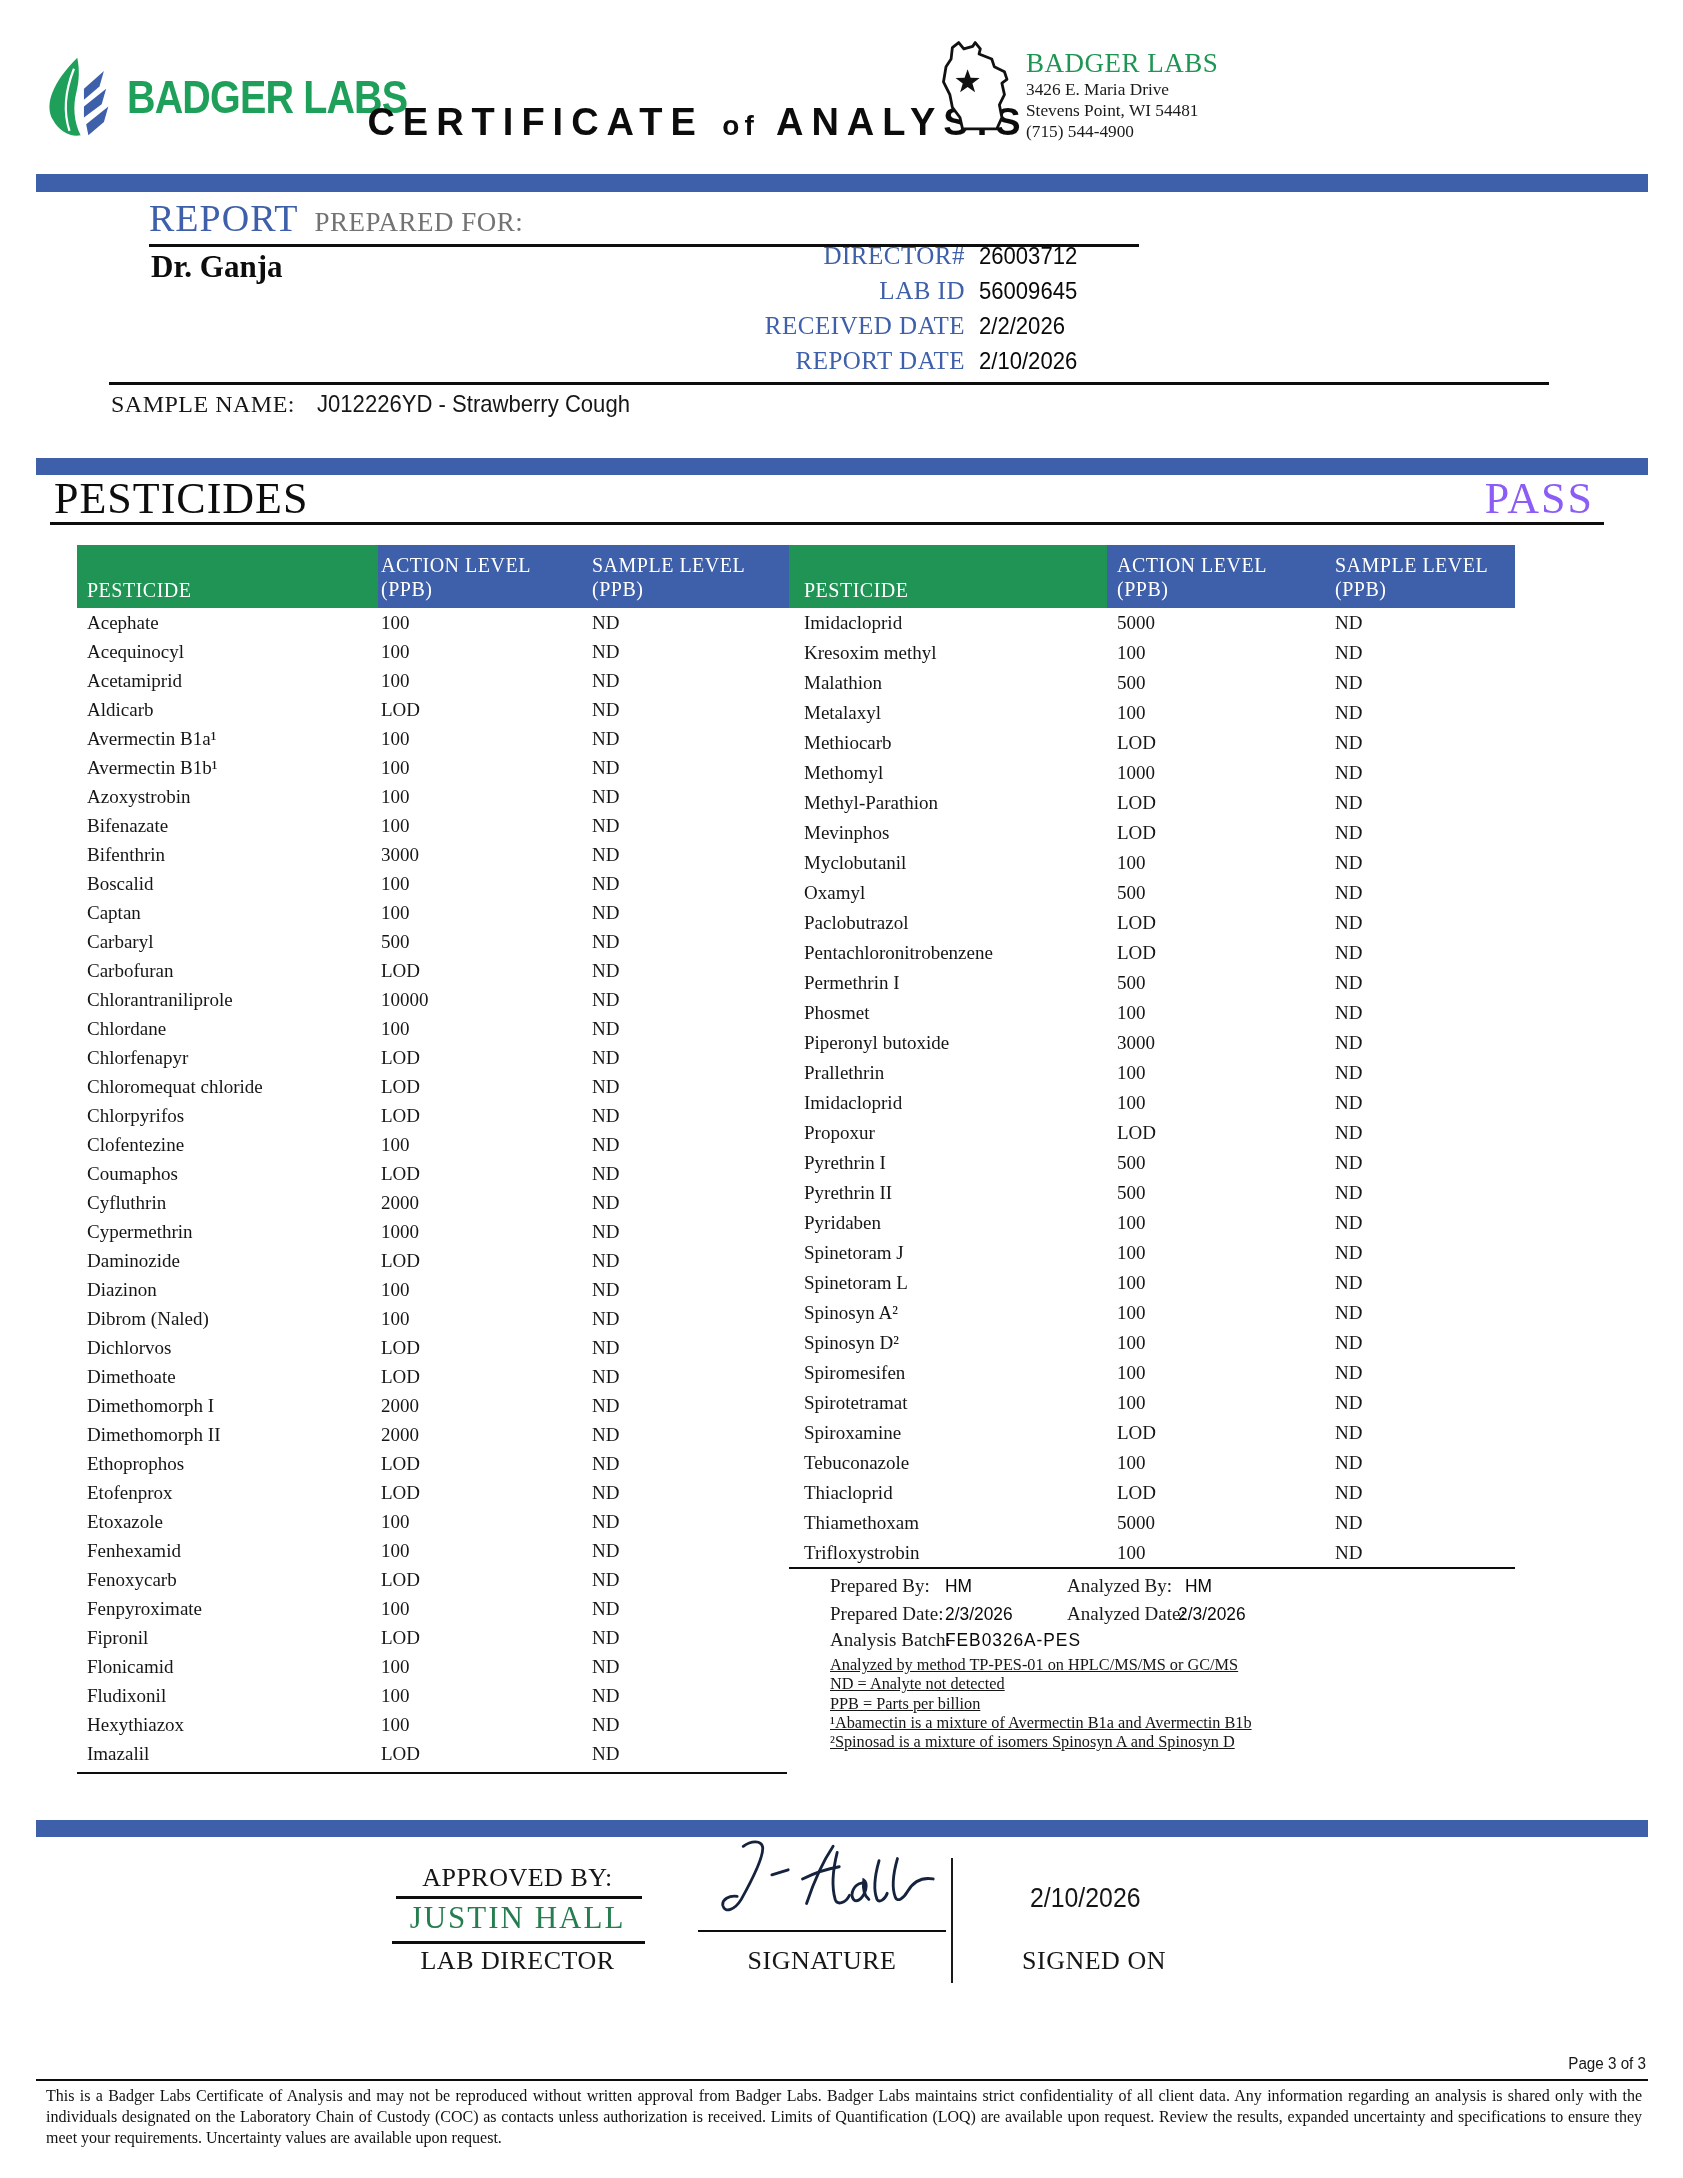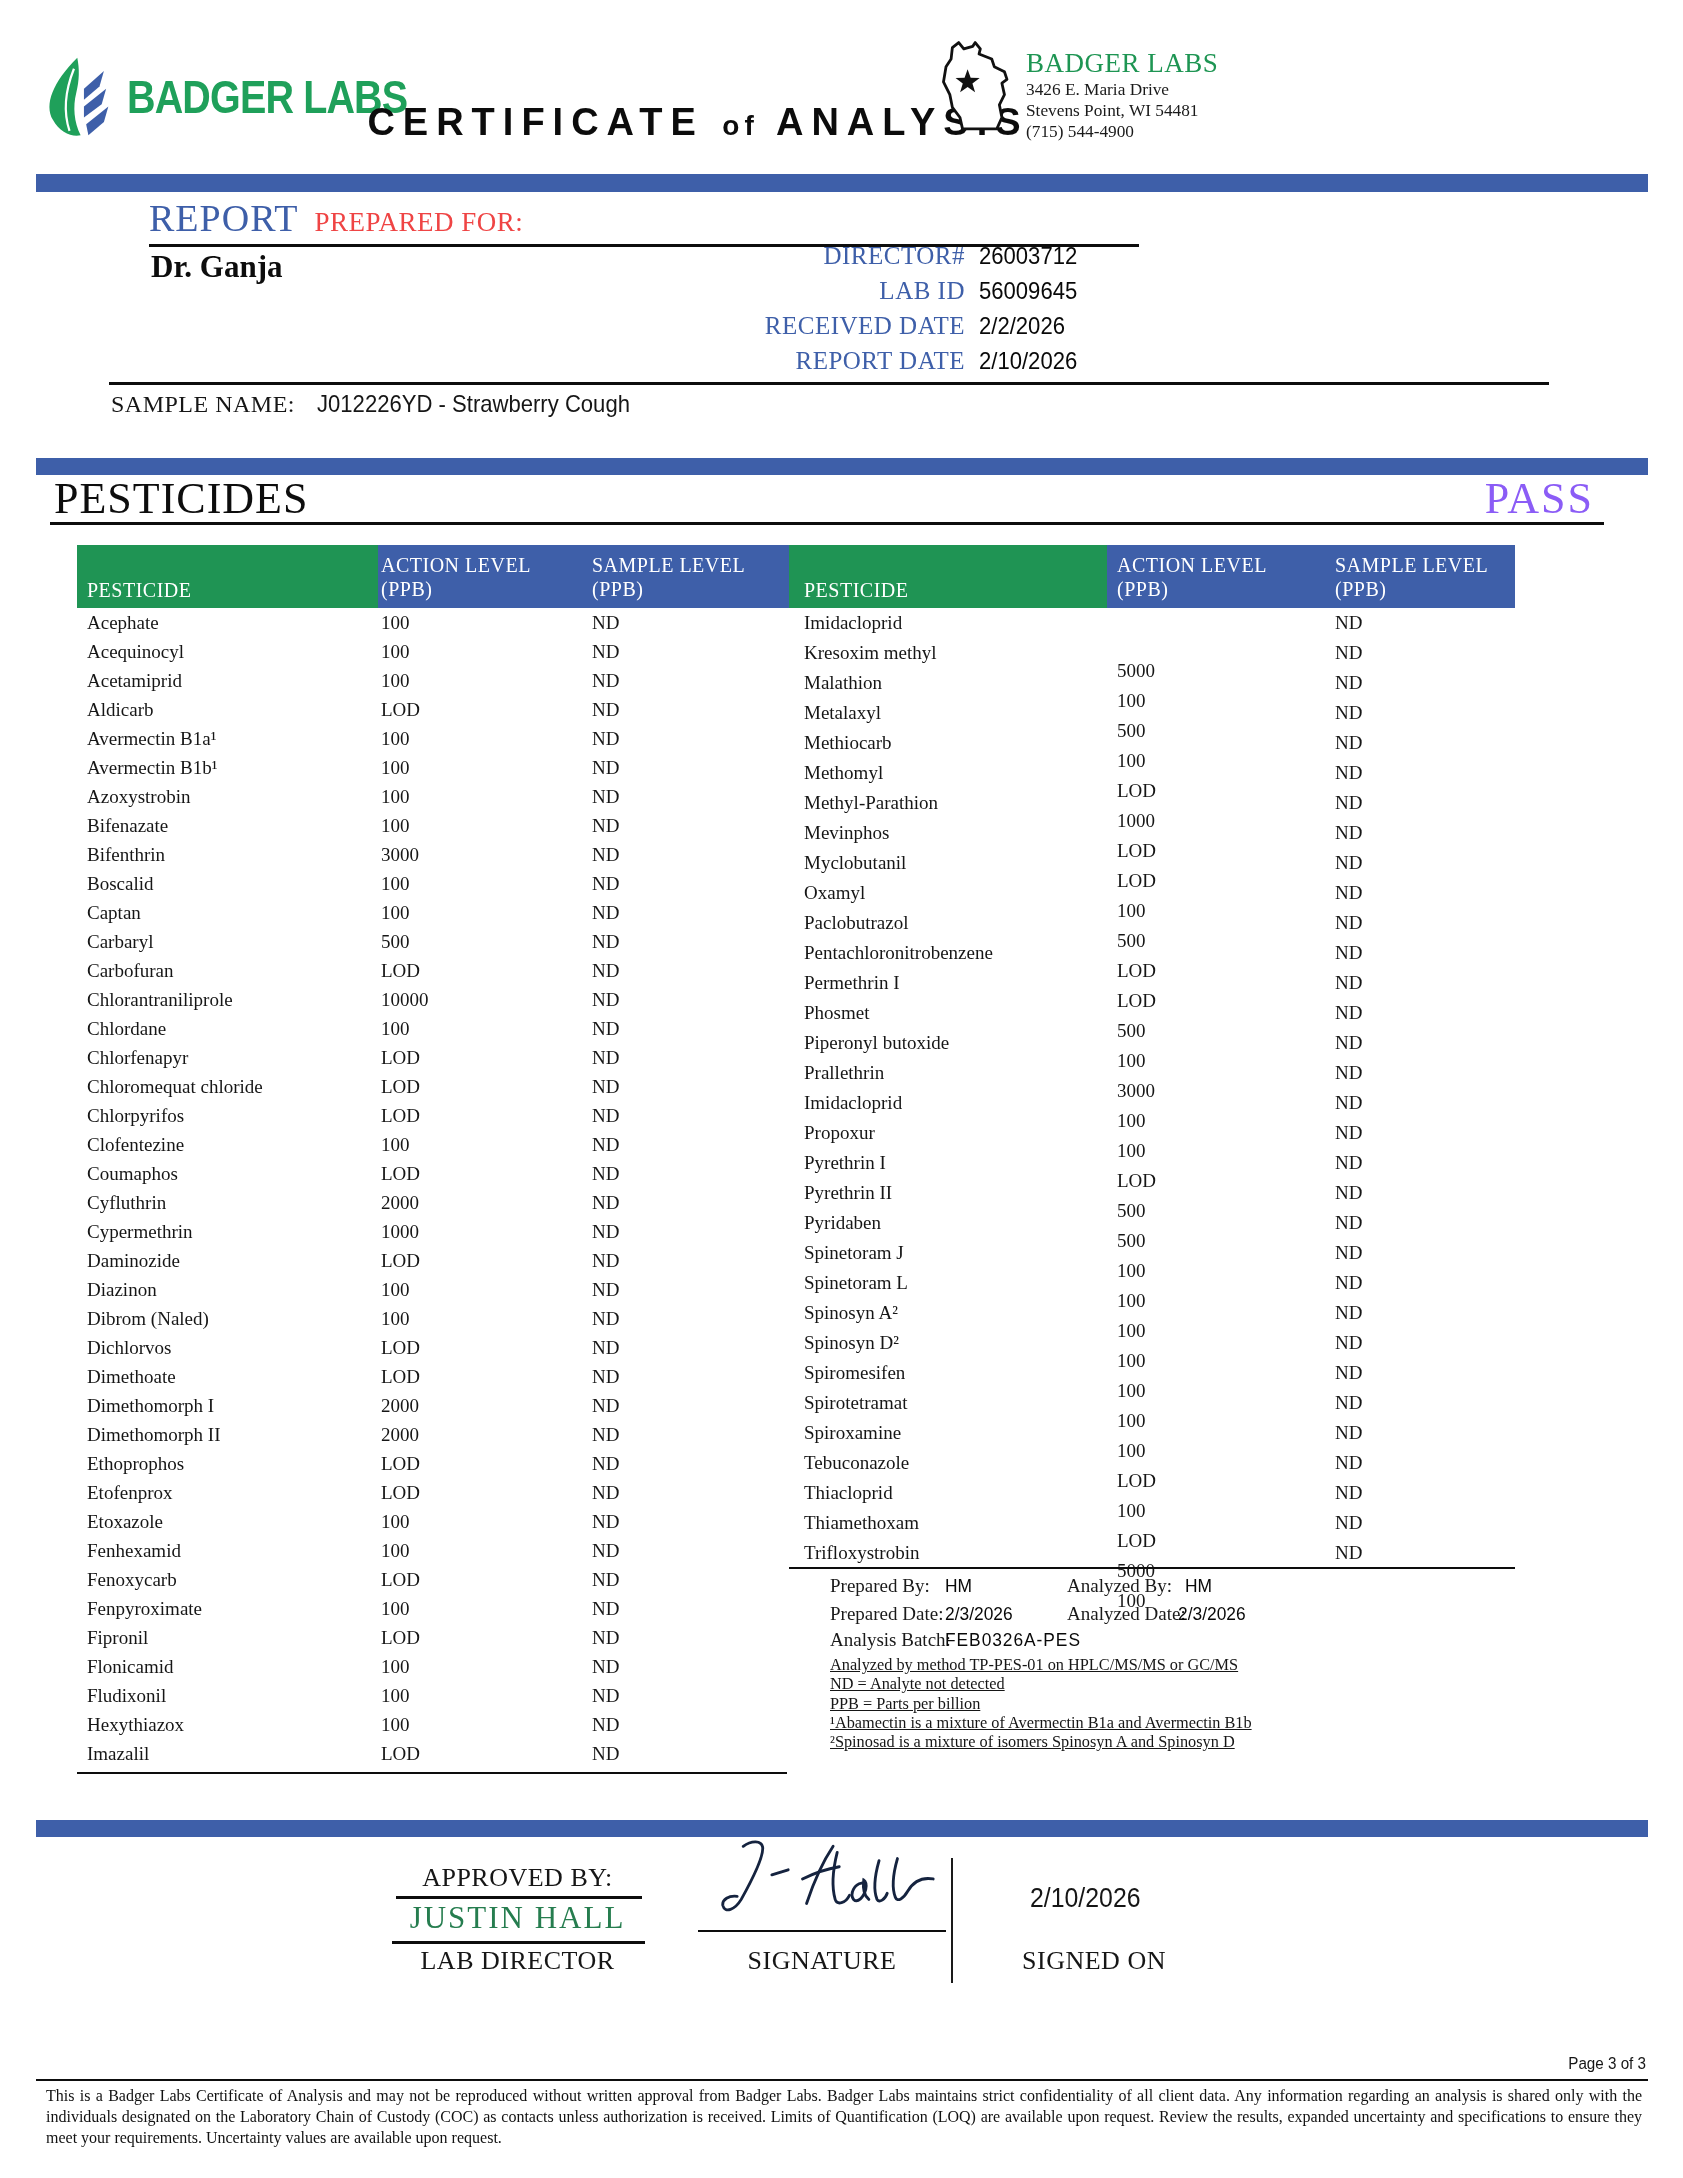--- a/index.html
+++ b/index.html
@@ -19,21 +19,21 @@
   .lab-info{padding-top:8px;}
   .lab-name{font-size:27px;color:#1e9553;letter-spacing:0.5px;}
   .lab-addr{font-size:17.3px;line-height:21px;color:#1a1a1a;}
 
   .bar{position:absolute;left:36px;width:1612px;height:18px;background:#3e5fa9;}
   .bar1{top:174px;} .bar2{top:458px;height:17px;} .bar3{top:1820px;height:17px;}
 
   
   .report-head{position:absolute;left:149px;top:196px;white-space:nowrap;}
   .report-word{font-size:38px;color:#3e5fa9;letter-spacing:1px;}
-  .prepared-for{font-size:27px;color:#ef4444;margin-left:12px;letter-spacing:0.5px;}
+  .prepared-for{font-size:27px;color:#737373;margin-left:12px;letter-spacing:0.5px;}
   .rule{position:absolute;background:#0d0d0d;}
   .client-name{position:absolute;left:151px;top:249px;font-size:31px;font-weight:bold;color:#0d0d0d;}
   .fields{position:absolute;left:594px;top:242px;width:554px;}
   .frow{display:flex;align-items:baseline;margin-bottom:7px;}
   .flabel{width:371px;text-align:right;font-size:25px;color:#3e5fa9;letter-spacing:0.5px;}
   .fvalue{margin-left:14px;font-family:"Liberation Sans",sans-serif;font-size:24px;color:#090909;
     transform:scaleX(.92);transform-origin:left center;white-space:nowrap;}
   .sample-row{position:absolute;left:111px;top:390px;display:flex;align-items:baseline;}
   .sample-label{font-size:24px;letter-spacing:0.5px;}
   .sample-value{margin-left:22px;font-family:"Liberation Sans",sans-serif;font-size:24px;
@@ -60,21 +60,21 @@
   .tbody{position:absolute;top:608px;}
   .tbody-left{left:77px;width:710px;}
   .tbody-right{left:789px;width:726px;}
   .trow{position:relative;}
   .tbody-left .trow{height:29px;}
   .tbody-right .trow{height:30px;}
   .tcell{position:absolute;top:0;font-size:19px;white-space:nowrap;}
   .tbody-left .tcell{line-height:29px;}
   .tbody-right .tcell{line-height:30px;}
   .tbody-left .c-name{left:10px;} .tbody-left .c-action{left:304px;} .tbody-left .c-sample{left:515px;}
-  .tbody-right .c-name{left:15px;} .tbody-right .c-action{left:328px;margin-top:48px;} .tbody-right .c-sample{left:546px;}
+  .tbody-right .c-name{left:15px;} .tbody-right .c-action{left:328px;} .tbody-right .c-sample{left:546px;}
 
   
   .ilabel{position:absolute;font-size:19px;color:#1a1a1a;white-space:nowrap;}
   .ivalue{position:absolute;font-family:"Liberation Sans",sans-serif;font-size:18.3px;color:#090909;
     transform:scaleX(.95);transform-origin:left center;white-space:nowrap;}
   .notes{position:absolute;left:830px;top:1655px;width:685px;font-size:16.3px;line-height:19.3px;text-decoration:underline;}
 
   
   .approved-by{position:absolute;left:384px;top:1863px;width:267px;text-align:center;font-size:26px;letter-spacing:0.5px;}
   .approver-name{position:absolute;left:364px;top:1900px;width:307px;text-align:center;

